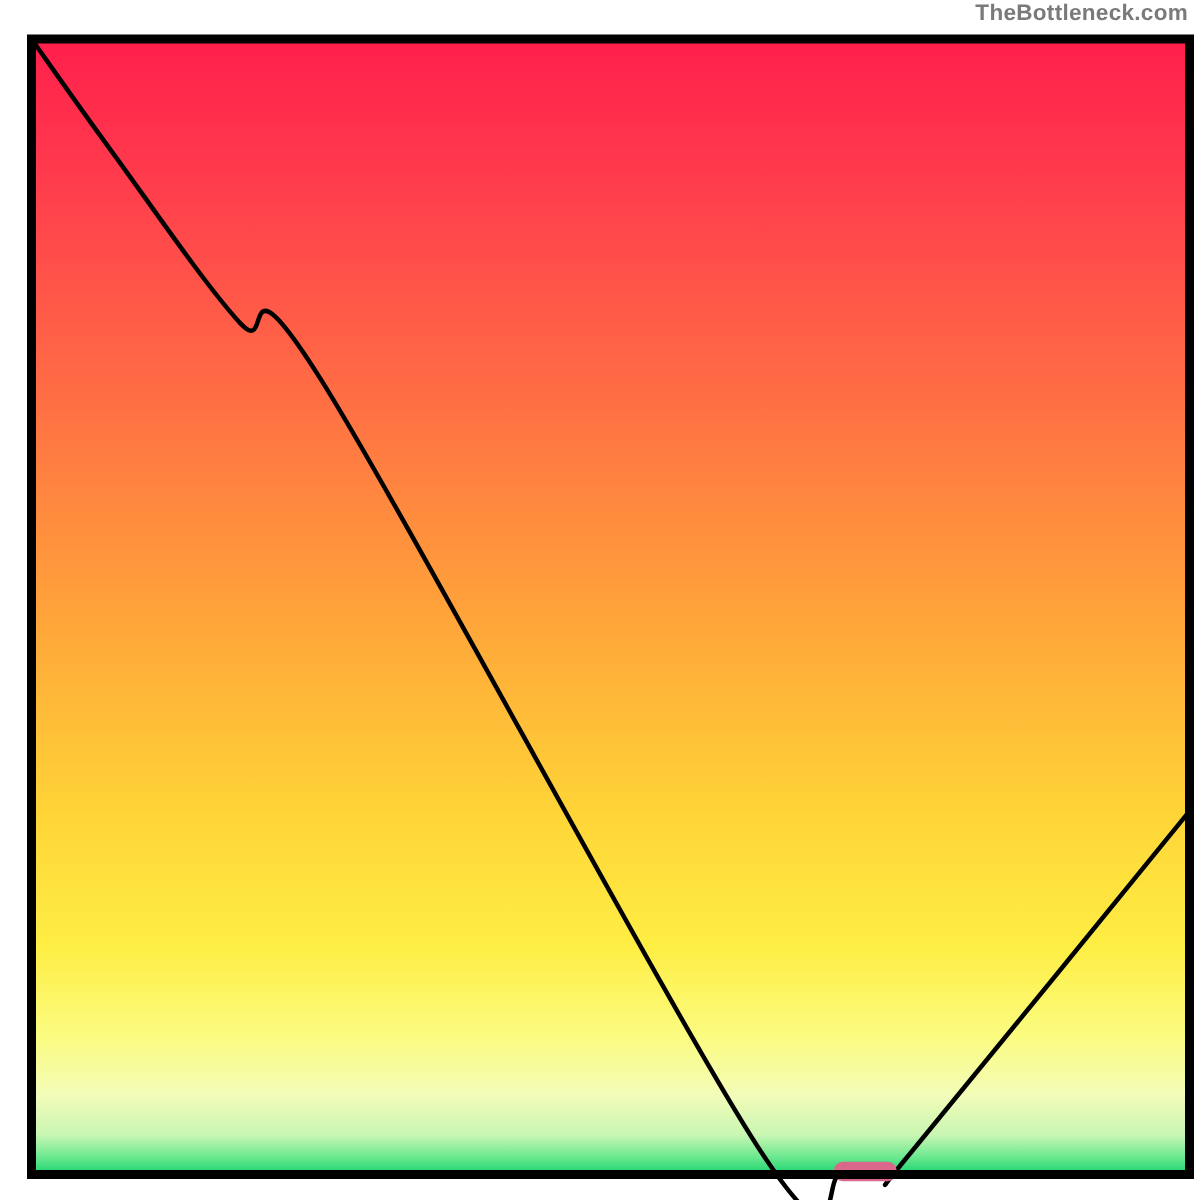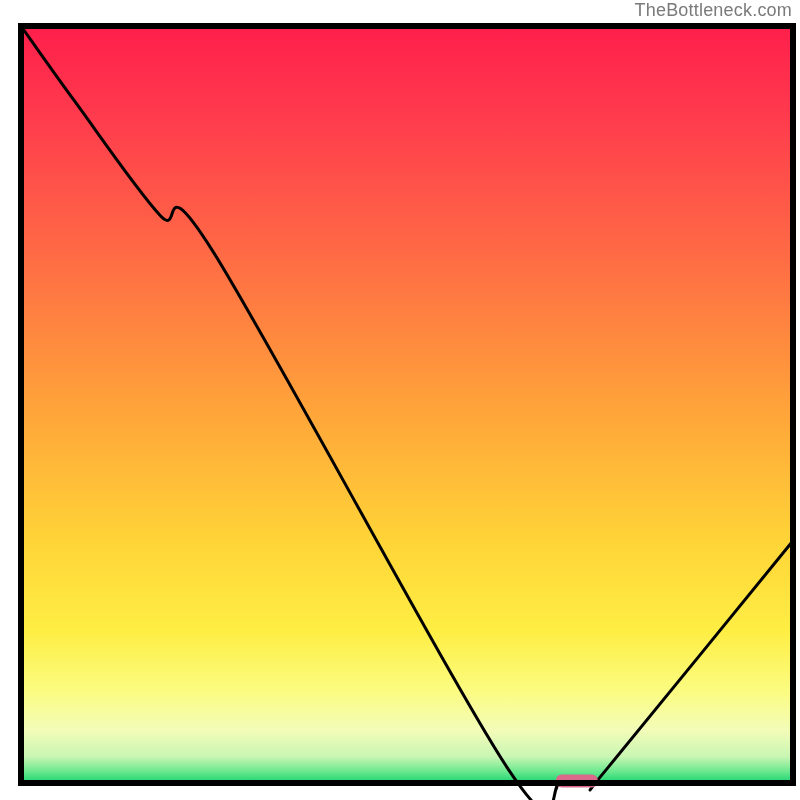--- a/index.html
+++ b/index.html
@@ -12,23 +12,23 @@
   }
   .container {
     position: relative;
     width: 800px;
     height: 800px;
   }
   .watermark {
     position: absolute;
     top: 0;
     right: 8px;
-    font-size: 18px;
+    font-size: 15px;
     color: #7a7a7a;
-    font-weight: 400;
+    font-weight: 700;
     letter-spacing: 0.2px;
     z-index: 5;
   }
   svg {
     display: block;
   }
 </style>
 </head>
 <body>
 

